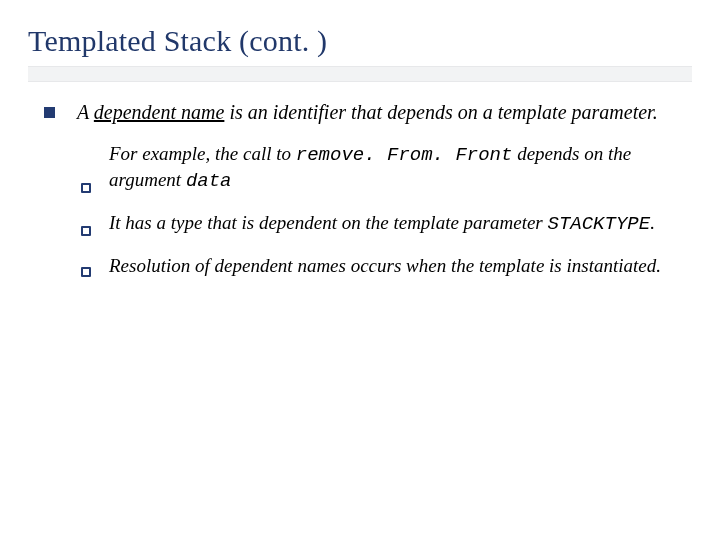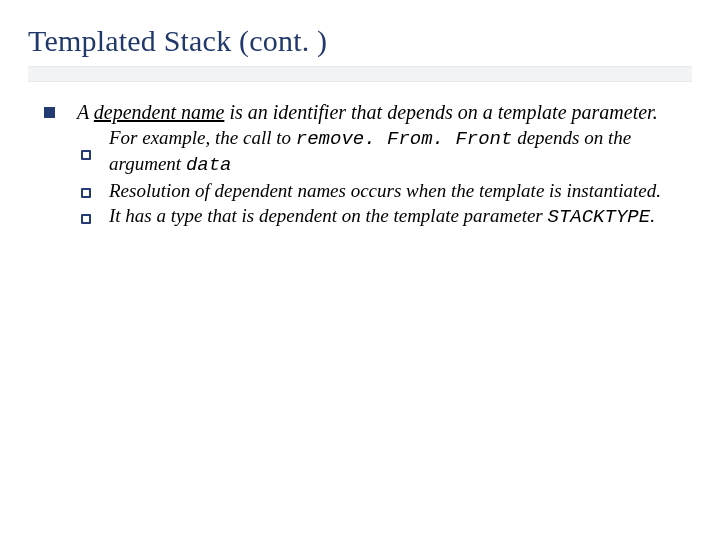--- a/index.html
+++ b/index.html
@@ -58,22 +58,22 @@
   }
   .underline {
     text-decoration: underline;
   }
   .sublist {
     margin-top: 2px;
     padding-left: 4px;
   }
   .l2 {
     display: flex;
-    align-items: center;
-    margin-top: 2px;
+    align-items: flex-end;
+    margin-top: 18px;
   }
   .circ {
     width: 10px;
     height: 10px;
     min-width: 10px;
     border: 2px solid #233b72;
     border-radius: 1px;
     background: #fff;
     margin-top: 6px;
     margin-right: 18px;
@@ -106,28 +106,28 @@
           <div class="l2">
             <span class="circ"></span>
             <div class="l2-text">
               <span>For example, the call to </span><code class="mono">remove. From. Front</code><span> depends on the argument </span><code class="mono">data</code>
             </div>
           </div>
 
           <div class="l2">
             <span class="circ"></span>
             <div class="l2-text">
-              <span>Resolution of dependent names occurs when the template is instantiated.</span>
+              <span>It has a type that is dependent on the template parameter </span><code class="mono">STACKTYPE</code><span>.</span>
             </div>
           </div>
 
           <div class="l2">
             <span class="circ"></span>
             <div class="l2-text">
-              <span>It has a type that is dependent on the template parameter </span><code class="mono">STACKTYPE</code><span>.</span>
+              <span>Resolution of dependent names occurs when the template is instantiated.</span>
             </div>
           </div>
 
         </div>
       </div>
     </div>
   </div>
 </div>
 
 </body></html>

